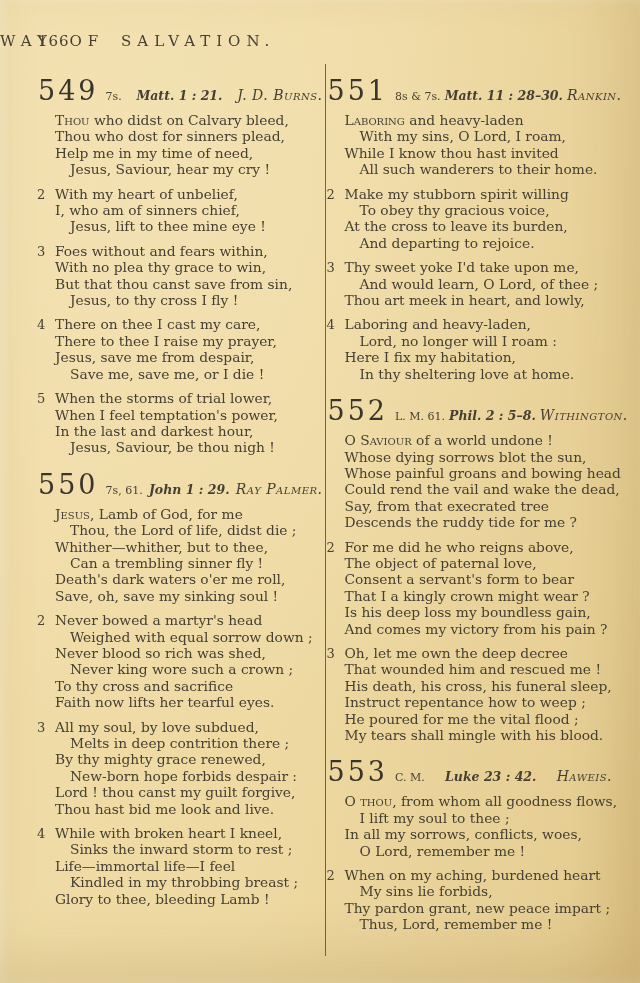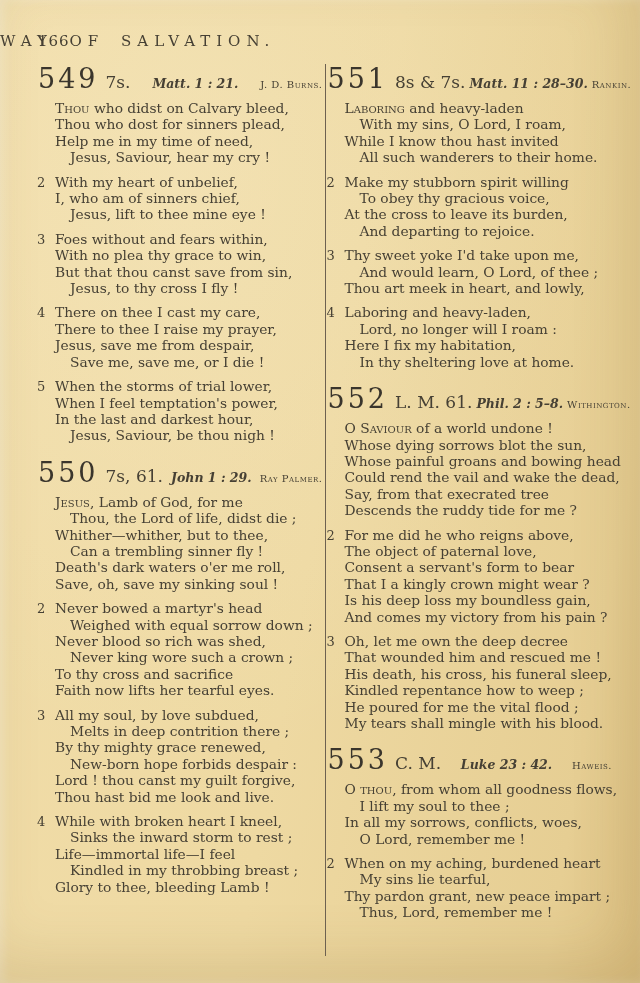--- a/index.html
+++ b/index.html
@@ -12,25 +12,25 @@
       linear-gradient(100deg,#f1dda9 0%, #eed9a2 50%, #e6ce93 88%, #ddc183 100%);
     box-shadow: inset -14px -26px 55px rgba(122,92,40,0.16), inset 4px 0 10px rgba(255,255,255,0.25);
   }
   .page-num{position:absolute;left:38px;top:32px;font-size:15px;letter-spacing:1px;}
   .running-head{position:absolute;left:0;right:0;top:32px;text-align:left;font-size:15px;letter-spacing:6px;word-spacing:6px;}
   .columns{position:absolute;top:64px;left:36px;right:26px;height:892px;display:flex;}
   .column{flex:1;min-width:0;}
   .column + .column{border-left:1.4px solid #6d6150;}
   .hymn + .hymn{margin-top:15px;}
   .hymn-head{display:flex;align-items:baseline;margin:9px 2px 3px 2px;}
-  .hymn:first-child .hymn-head{margin-top:1px;}
+  .hymn:first-child .hymn-head{margin-top:13px;}
   .hymn-number{font-size:27px;line-height:1;letter-spacing:3px;color:#3a352c;}
-  .hymn-meter{font-size:17px;margin-left:7px;white-space:nowrap;}
+  .hymn-meter{font-size:11px;margin-left:7px;white-space:nowrap;}
   .hymn-scripture{flex:1;text-align:center;font-style:italic;font-weight:bold;font-size:12.5px;white-space:nowrap;padding:0 4px;}
-  .hymn-author{font-size:10px;font-variant:small-caps;letter-spacing:0.5px;white-space:nowrap;}
+  .hymn-author{font-size:14px;font-variant:small-caps;letter-spacing:0.5px;white-space:nowrap;font-style:italic;}
   .stanza{position:relative;margin-top:8px;padding-left:19px;}
   .stanza-num{position:absolute;left:1px;top:1px;font-size:13px;}
   .line{font-size:13.8px;line-height:16.4px;white-space:nowrap;}
   .line.indent{padding-left:15px;}
   .lead{font-variant:small-caps;margin-top:16px;}
 </style>
 </head>
 <body>
 
 <div class="page">
@@ -214,21 +214,21 @@
               <div class="line">Is his deep loss my boundless gain,</div>
               <div class="line">And comes my victory from his pain ?</div>
             </div>
           </div>
           <div class="stanza">
             <span class="stanza-num">3</span>
             <div class="stanza-lines">
               <div class="line">Oh, let me own the deep decree</div>
               <div class="line">That wounded him and rescued me !</div>
               <div class="line">His death, his cross, his funeral sleep,</div>
-              <div class="line">Kindled repentance how to weep ;</div>
+              <div class="line">Instruct repentance how to weep ;</div>
               <div class="line">He poured for me the vital flood ;</div>
               <div class="line">My tears shall mingle with his blood.</div>
             </div>
           </div>
         </article>
         <article class="hymn">
           <div class="hymn-head">
             <span class="hymn-number">553</span>
             <span class="hymn-meter">C. M.</span>
             <span class="hymn-scripture">Luke 23 : 42.</span>
@@ -240,21 +240,21 @@
               <div class="line"><span class="lead">O thou</span>, from whom all goodness flows,</div>
               <div class="line indent">I lift my soul to thee ;</div>
               <div class="line">In all my sorrows, conflicts, woes,</div>
               <div class="line indent">O Lord, remember me !</div>
             </div>
           </div>
           <div class="stanza">
             <span class="stanza-num">2</span>
             <div class="stanza-lines">
               <div class="line">When on my aching, burdened heart</div>
-              <div class="line indent">My sins lie tearful,</div>
+              <div class="line indent">My sins lie forbids,</div>
               <div class="line">Thy pardon grant, new peace impart ;</div>
               <div class="line indent">Thus, Lord, remember me !</div>
             </div>
           </div>
         </article>
       </div>
     </div>
 </div>
 
 </body></html>

